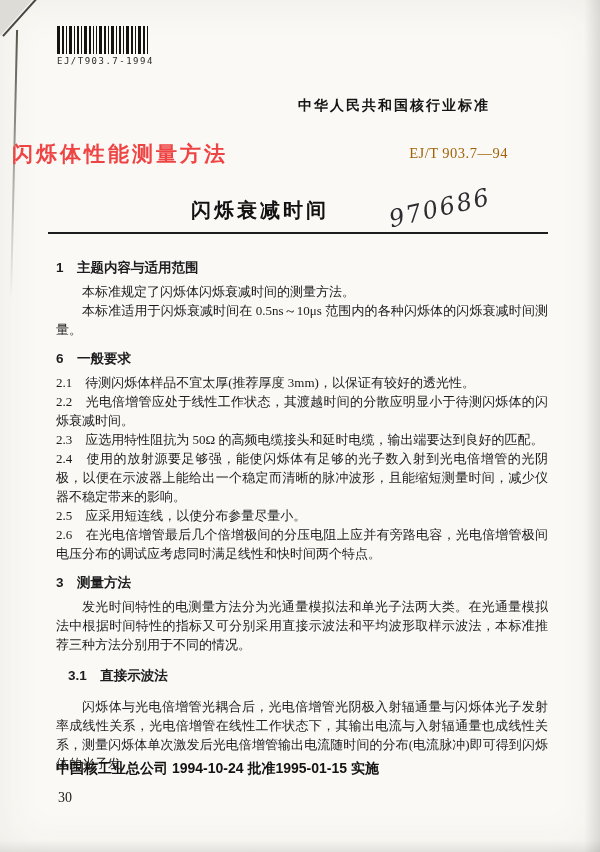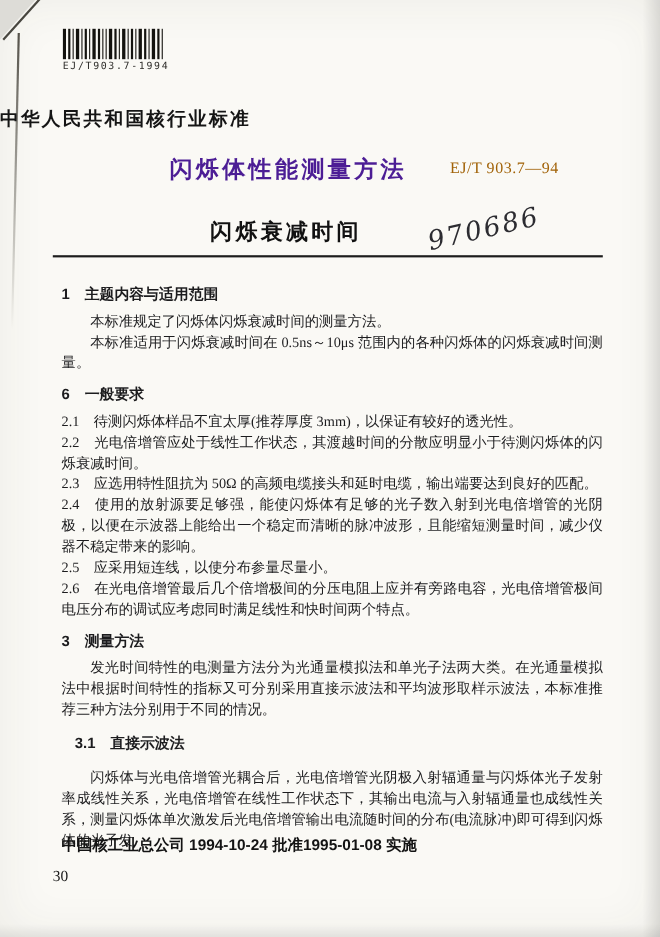--- a/index.html
+++ b/index.html
@@ -50,30 +50,30 @@
   }
   
   .barcode { position: absolute; left: 57px; top: 26px; }
   .barcode-label {
     position: absolute; left: 57px; top: 56px;
     font-size: 9px; letter-spacing: 1.5px; color: #2e2d2a;
     font-family: "DejaVu Sans Mono", monospace;
   }
   .org-line {
     position: absolute; top: 97px; left: 0;
-    width: 490px; text-align: left;
-    font-family: "Liberation Sans", sans-serif;
-    font-weight: bold; font-size: 17px; color: #151515;
+    width: 490px; text-align: right;
+    font-family: "Liberation Sans", sans-serif;
+    font-weight: bold; font-size: 14px; color: #151515;
     letter-spacing: 2px;
   }
   .title-line1 {
-    position: absolute; top: 140px; left: 2px;
-    width: 520px; text-align: center;
-    font-family: "Liberation Sans", sans-serif;
-    font-weight: bold; font-size: 21px; color: #4c1d95;
+    position: absolute; top: 140px; left: 12px;
+    width: 520px; text-align: left;
+    font-family: "Liberation Sans", sans-serif;
+    font-weight: bold; font-size: 21px; color: #ef4444;
     letter-spacing: 3px;
   }
   .title-line2 {
     position: absolute; top: 172px; left: 0;
     width: 520px; text-align: center;
     font-family: "Liberation Sans", sans-serif;
     font-weight: bold; font-size: 20px; color: #111;
     letter-spacing: 3px;
     margin-top: 25px;
   }
@@ -116,21 +116,21 @@
   .blk-p { margin: 0; text-indent: 2em; }
   .blk-pn { margin: 0; }
   
   .footer {
     position: absolute; top: 760px; left: 56px; right: 52px;
     display: flex; justify-content: flex-start;
     font-family: "Liberation Sans", sans-serif;
     font-weight: bold; font-size: 14px; color: #131313;
   }
   .page-num {
-    position: absolute; top: 790px; left: 48px;
+    position: absolute; top: 790px; left: 58px;
     font-size: 14px; color: #1a1a1a;
   }
 </style>
 </head>
 <body>
 
 <div class="page">
 
   <div class="corner-cut"></div>
   <div class="corner-line"></div>
@@ -189,17 +189,17 @@
     <p class="blk-pn">2.5　应采用短连线，以使分布参量尽量小。</p>
     <p class="blk-pn">2.6　在光电倍增管最后几个倍增极间的分压电阻上应并有旁路电容，光电倍增管极间电压分布的调试应考虑同时满足线性和快时间两个特点。</p>
     <div class="blk-h1">3　测量方法</div>
     <p class="blk-p">发光时间特性的电测量方法分为光通量模拟法和单光子法两大类。在光通量模拟法中根据时间特性的指标又可分别采用直接示波法和平均波形取样示波法，本标准推荐三种方法分别用于不同的情况。</p>
     <div class="blk-h2">3.1　直接示波法</div>
     <p class="blk-p">闪烁体与光电倍增管光耦合后，光电倍增管光阴极入射辐通量与闪烁体光子发射率成线性关系，光电倍增管在线性工作状态下，其输出电流与入射辐通量也成线性关系，测量闪烁体单次激发后光电倍增管输出电流随时间的分布(电流脉冲)即可得到闪烁体的光子发</p>
   </div>
 
   <div class="footer">
     <span>中国核工业总公司 1994-10-24 批准</span>
-    <span>1995-01-08 实施</span>
+    <span>1995-01-15 实施</span>
   </div>
   <div class="page-num">30</div>
 
 </div>
 
 </body></html>

